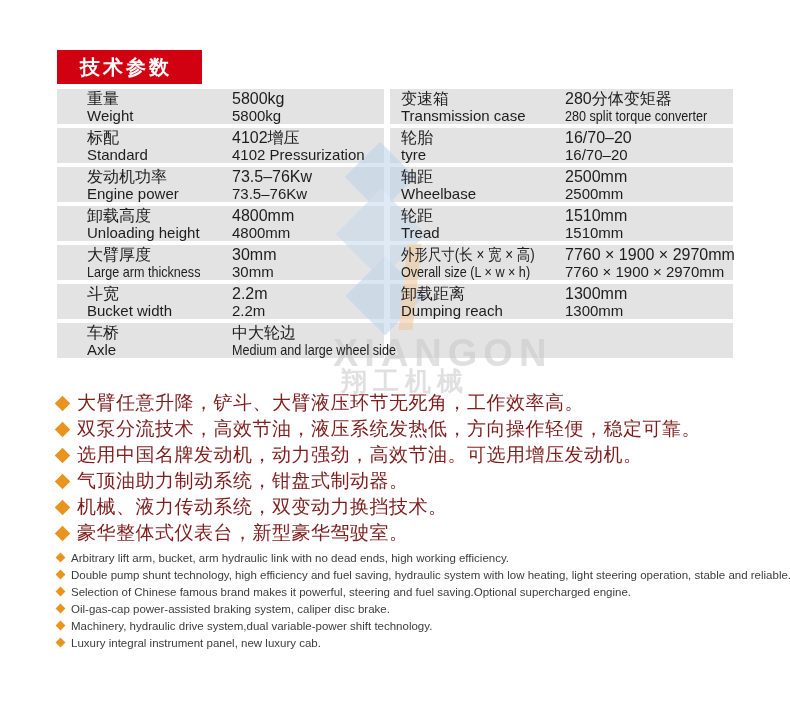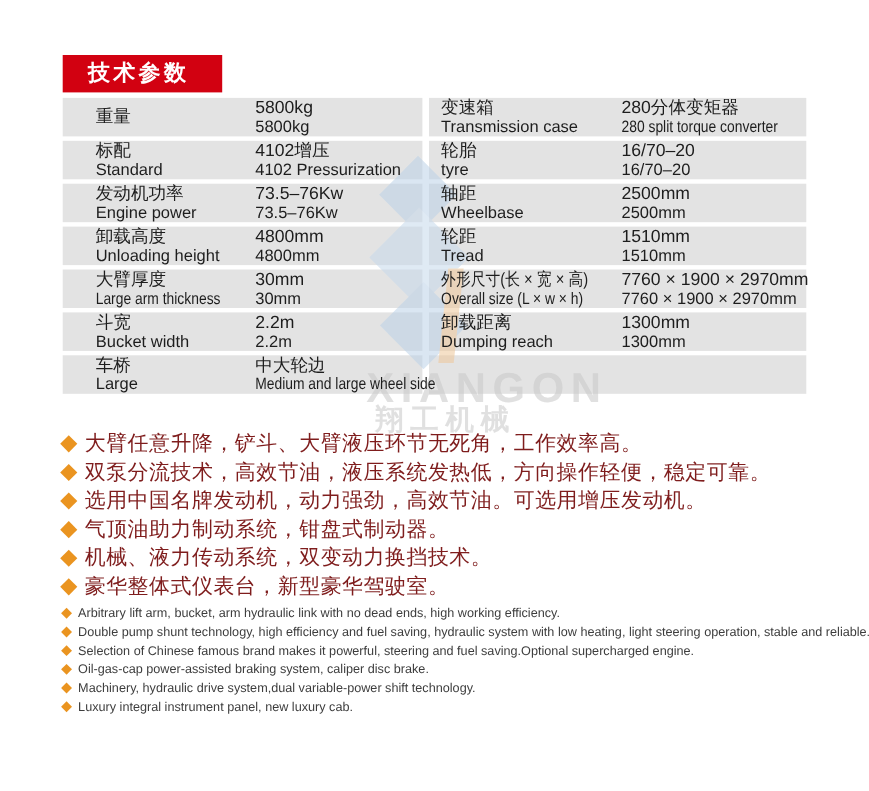--- a/index.html
+++ b/index.html
@@ -90,20 +90,21 @@
   <div class="wm-shape wm-orange"></div>
   <div class="wm-latin">XIANGON</div>
   <div class="wm-cn">翔工机械</div>
 </div>
 
 <div class="tables">
   <div class="table-col col-left" id="col-left">
       <div class="row">
         <div class="cell lbl">
           <span class="cn">重量</span>
+          <span class="en">Weight</span>
         </div>
         <div class="cell val">
           <span class="cn">5800kg</span>
           <span class="en">5800kg</span>
         </div>
       </div>
       <div class="row">
         <div class="cell lbl">
           <span class="cn">标配</span>
           <span class="en">Standard</span>
@@ -149,21 +150,21 @@
           <span class="en">Bucket width</span>
         </div>
         <div class="cell val">
           <span class="cn">2.2m</span>
           <span class="en">2.2m</span>
         </div>
       </div>
       <div class="row">
         <div class="cell lbl">
           <span class="cn">车桥</span>
-          <span class="en">Large</span>
+          <span class="en">Axle</span>
         </div>
         <div class="cell val">
           <span class="cn">中大轮边</span>
           <span class="en condensed">Medium and large wheel side</span>
         </div>
       </div>
     </div>
   <div class="table-col col-right" id="col-right">
       <div class="row">
         <div class="cell lbl">

